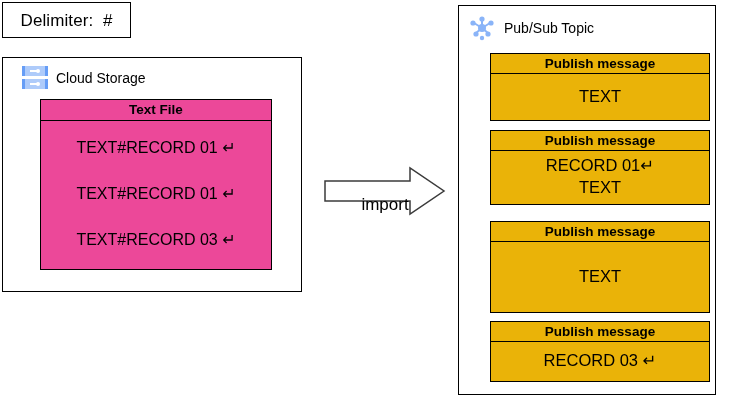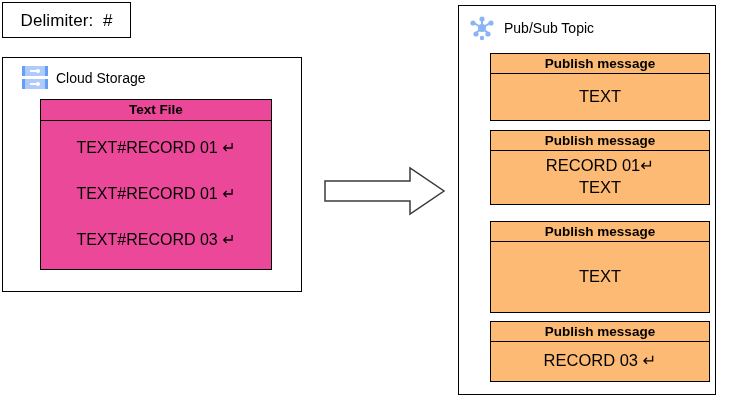--- a/index.html
+++ b/index.html
@@ -188,21 +188,21 @@
     flex: none;
   }
   .pubsub-icon svg { display: block; }
 
   
   .msg-box {
     position: absolute;
     left: 490px;
     width: 220px;
     border: 1.6px solid #000000;
-    background: #fdba74;
+    background: #eab308;
     box-sizing: border-box;
     display: flex;
     flex-direction: column;
   }
   .msg-header {
     height: 19px;
     border-bottom: 1.6px solid #000000;
     display: flex;
     align-items: center;
     justify-content: center;
@@ -266,20 +266,21 @@
       <div class="file-line">TEXT#RECORD 01 ↵</div>
       <div class="file-line">TEXT#RECORD 03 ↵</div>
     </div>
   </div>
 
   <div id="import-arrow-wrap">
     <svg width="126" height="60" viewBox="0 0 126 60">
       <path d="M 3 18 L 88 18 L 88 5 L 122 28 L 88 51 L 88 38 L 3 38 Z" fill="#ffffff" stroke="#3b3b3b" stroke-width="1.5" stroke-linejoin="miter"></path>
     </svg>
   </div>
+  <div id="import-label">import</div>
 
   <div class="container-box" id="pubsub-group"></div>
 
   <div class="group-header" id="pubsub-header">
     <span class="pubsub-icon">
       <svg width="28" height="28" viewBox="0 0 28 28">
         <line x1="14" y1="14" x2="14" y2="6" stroke="#8ab4f8" stroke-width="2"></line>
         <line x1="14" y1="14" x2="6" y2="9" stroke="#8ab4f8" stroke-width="2"></line>
         <line x1="14" y1="14" x2="22" y2="9" stroke="#8ab4f8" stroke-width="2"></line>
         <line x1="14" y1="14" x2="8" y2="19" stroke="#8ab4f8" stroke-width="2"></line>

